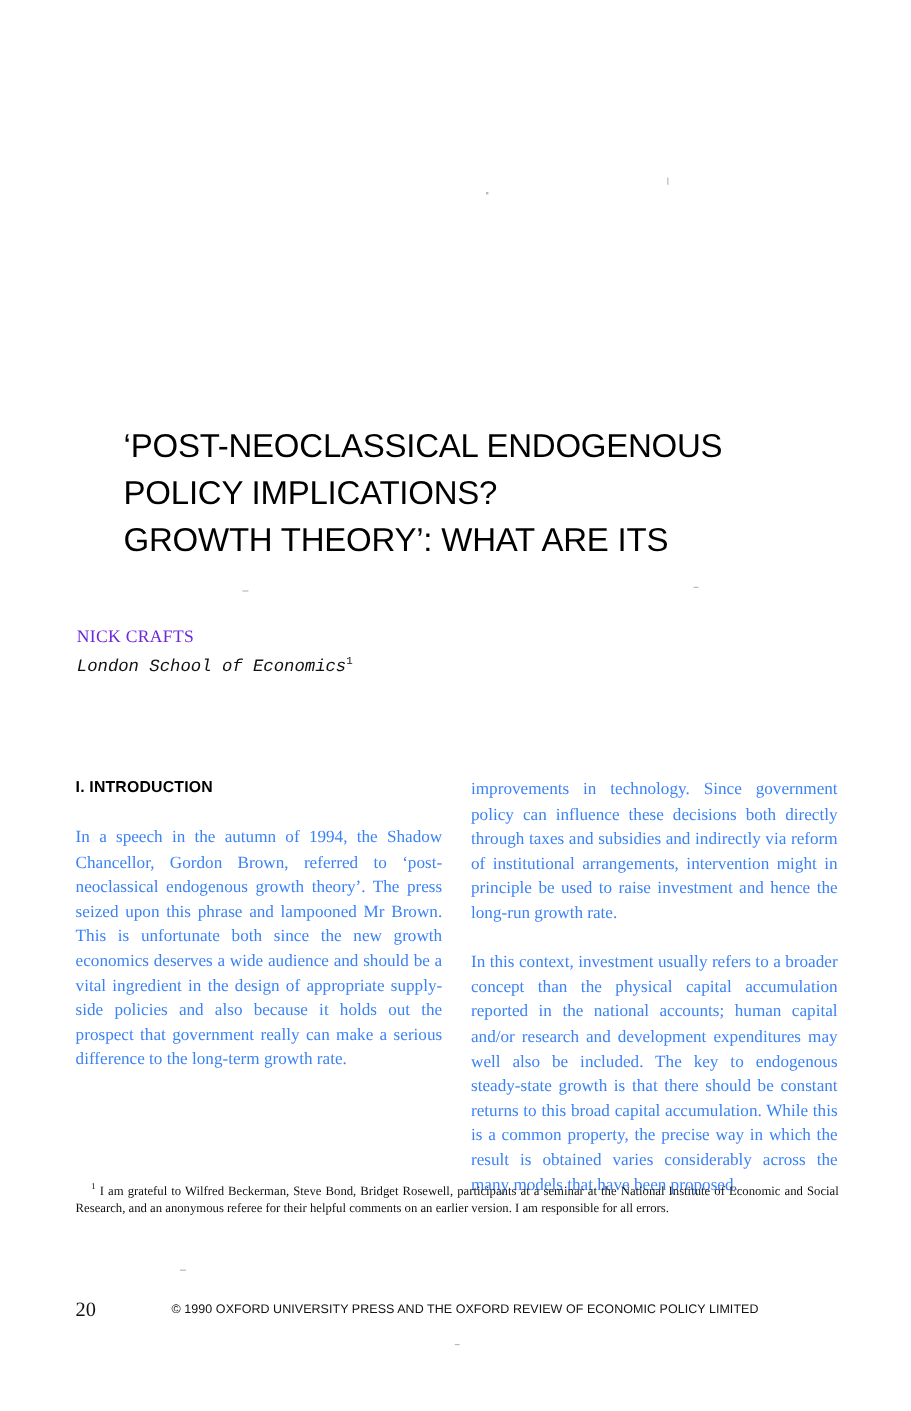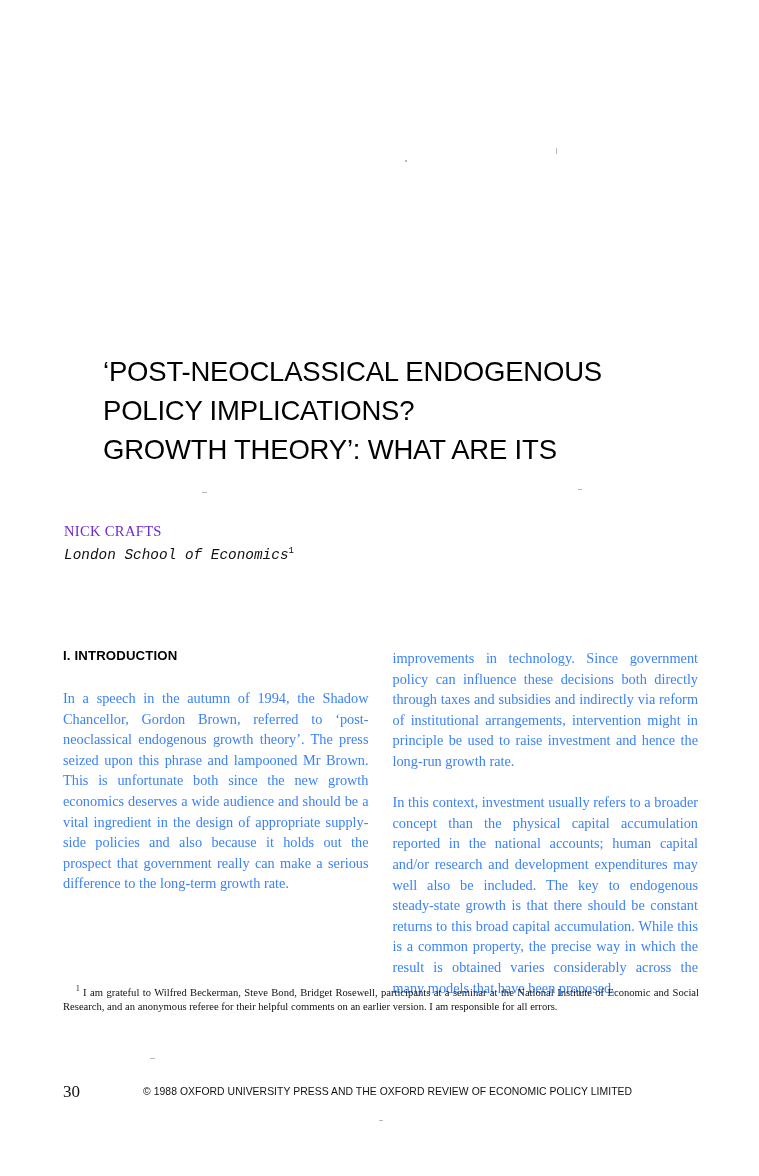--- a/index.html
+++ b/index.html
@@ -195,16 +195,16 @@
 
     <div class="col">
       <p class="body-par">improvements in technology. Since government policy can influence these decisions both directly through taxes and subsidies and indirectly via reform of institutional arrangements, intervention might in principle be used to raise investment and hence the long-run growth rate.</p>
       <p class="body-par">In this context, investment usually refers to a broader concept than the physical capital accumulation reported in the national accounts; human capital and/or research and development expenditures may well also be included. The key to endogenous steady-state growth is that there should be constant returns to this broad capital accumulation. While this is a common property, the precise way in which the result is obtained varies considerably across the many models that have been proposed.</p>
     </div>
 
   </div>
 
   <div class="footnote"><sup>1</sup> <span>I am grateful to Wilfred Beckerman, Steve Bond, Bridget Rosewell, participants at a seminar at the National Institute of Economic and Social Research, and an anonymous referee for their helpful comments on an earlier version. I am responsible for all errors.</span></div>
 
-  <div class="page-number">30</div>
-  <div class="copyright">© 1988 OXFORD UNIVERSITY PRESS AND THE OXFORD REVIEW OF ECONOMIC POLICY LIMITED</div>
+  <div class="page-number">20</div>
+  <div class="copyright">© 1990 OXFORD UNIVERSITY PRESS AND THE OXFORD REVIEW OF ECONOMIC POLICY LIMITED</div>
 
 </div>
 
 </body></html>

